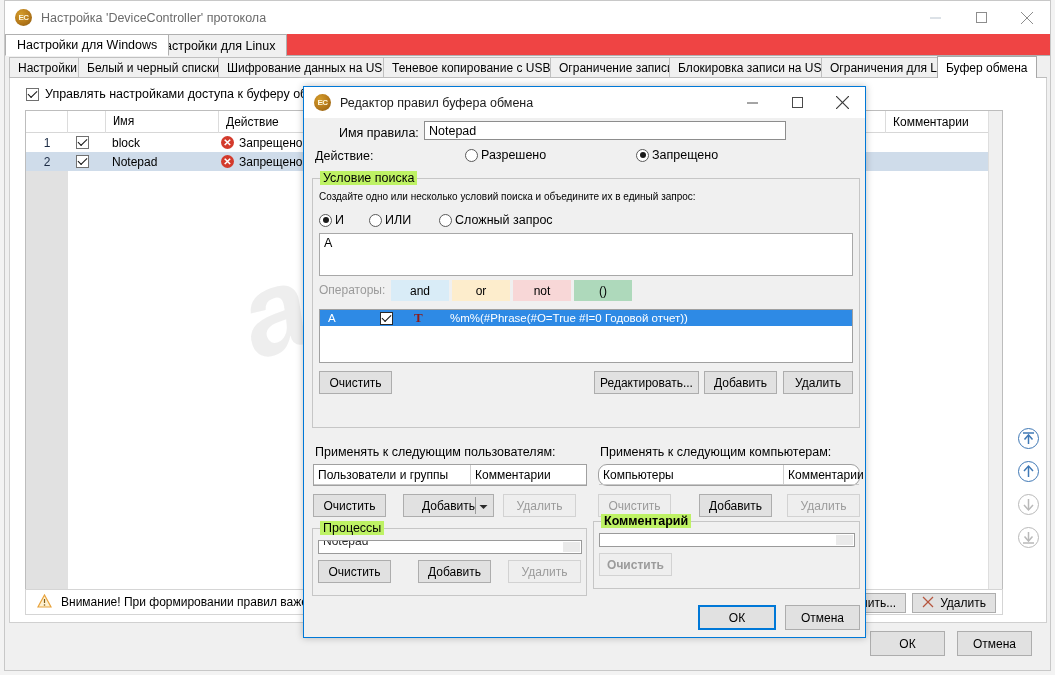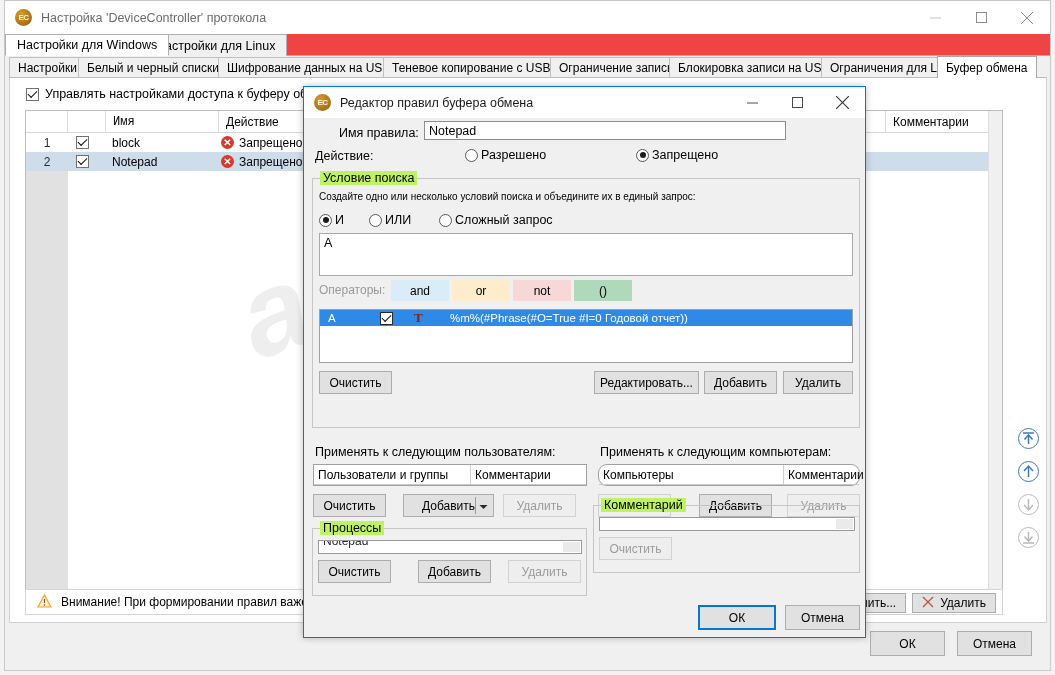--- a/index.html
+++ b/index.html
@@ -504,21 +504,21 @@
       <span class="gb-title">Процессы</span>
       <div class="proc-fake" style="left:5px; top:11px; width:264px; height:14px;">
         <div class="proc-clip">Notepad</div>
         <div class="proc-grip"></div>
       </div>
       <div class="dbtn" style="left:5px; top:31px; width:73px;">Очистить</div>
       <div class="dbtn" style="left:105px; top:31px; width:73px;">Добавить</div>
       <div class="dbtn disabled" style="left:195px; top:31px; width:73px;">Удалить</div>
     </div>
 
-    <div class="groupbox" style="left:289px; top:418px; width:267px; height:68px;">
+    <div class="groupbox" style="left:289px; top:434px; width:267px; height:68px;font-weight:bold;">
       <span class="gb-title">Комментарий</span>
       <div class="proc-fake" style="left:5px; top:11px; width:256px; height:14px;">
         <div class="proc-grip"></div>
       </div>
       <div class="dbtn disabled" style="left:5px; top:31px; width:73px;">Очистить</div>
     </div>
 
     <div class="dbtn default" style="left:394px; top:518px; width:78px; height:25px;">ОК</div>
     <div class="dbtn" style="left:481px; top:518px; width:75px; height:25px;">Отмена</div>
   </div>

